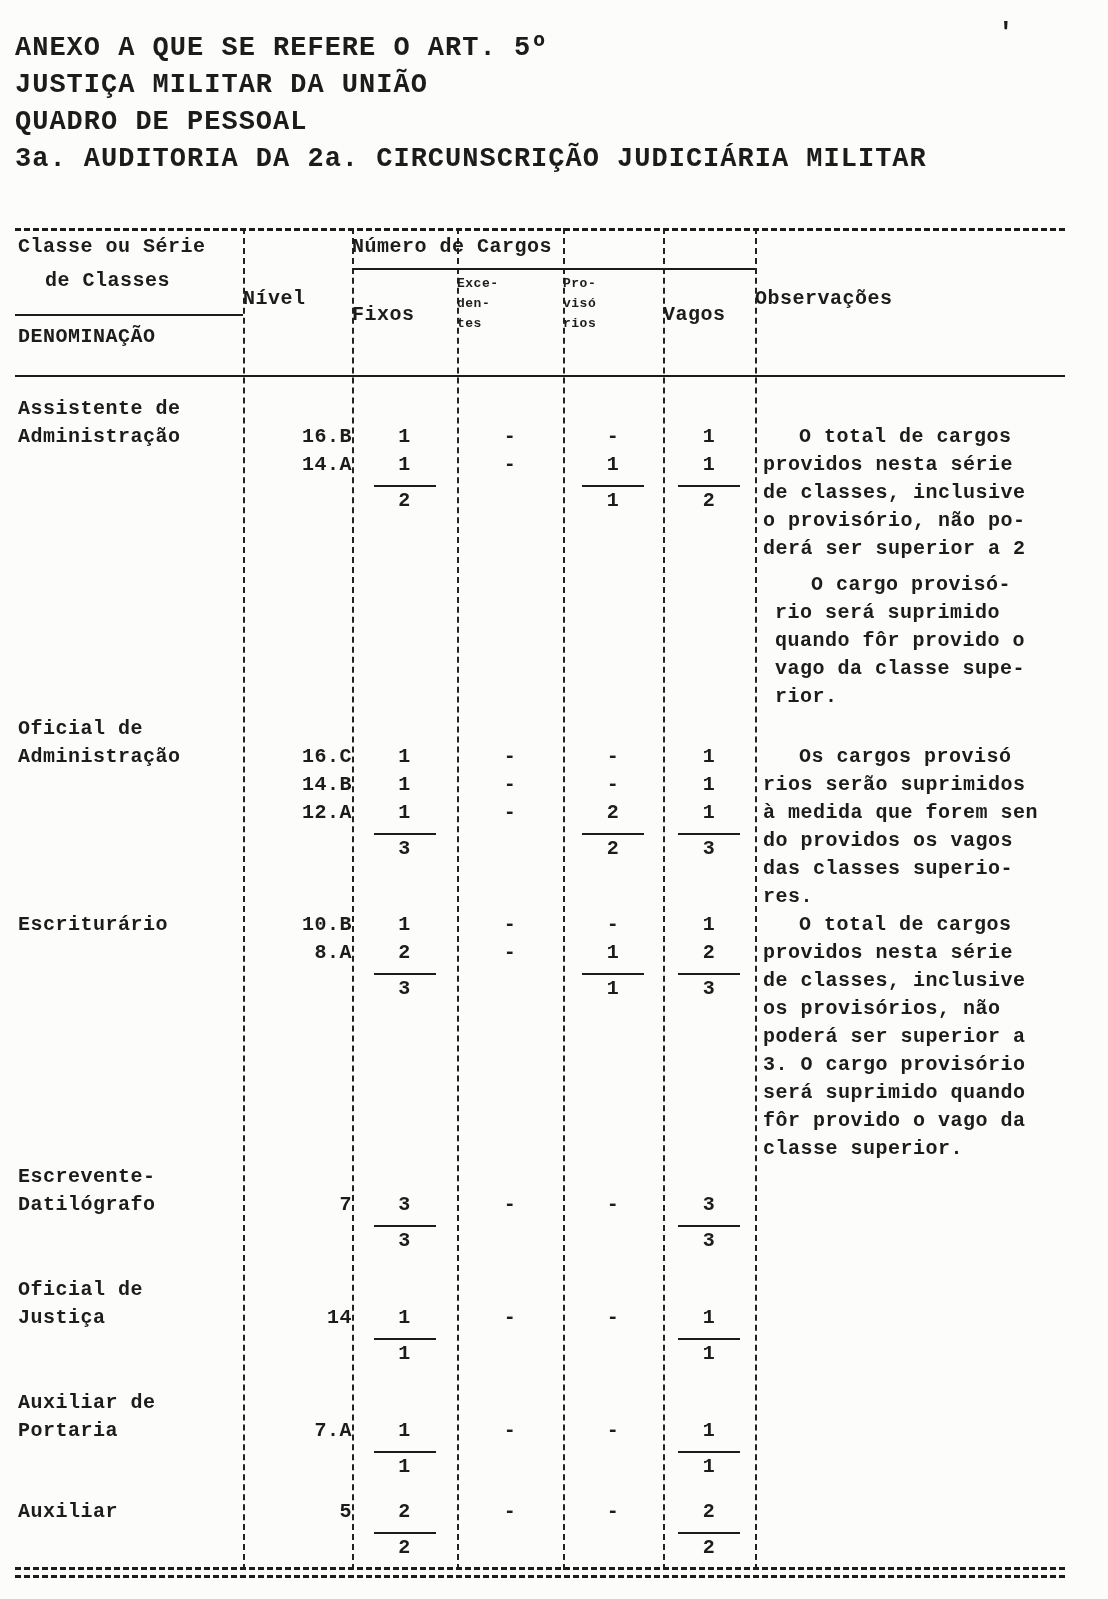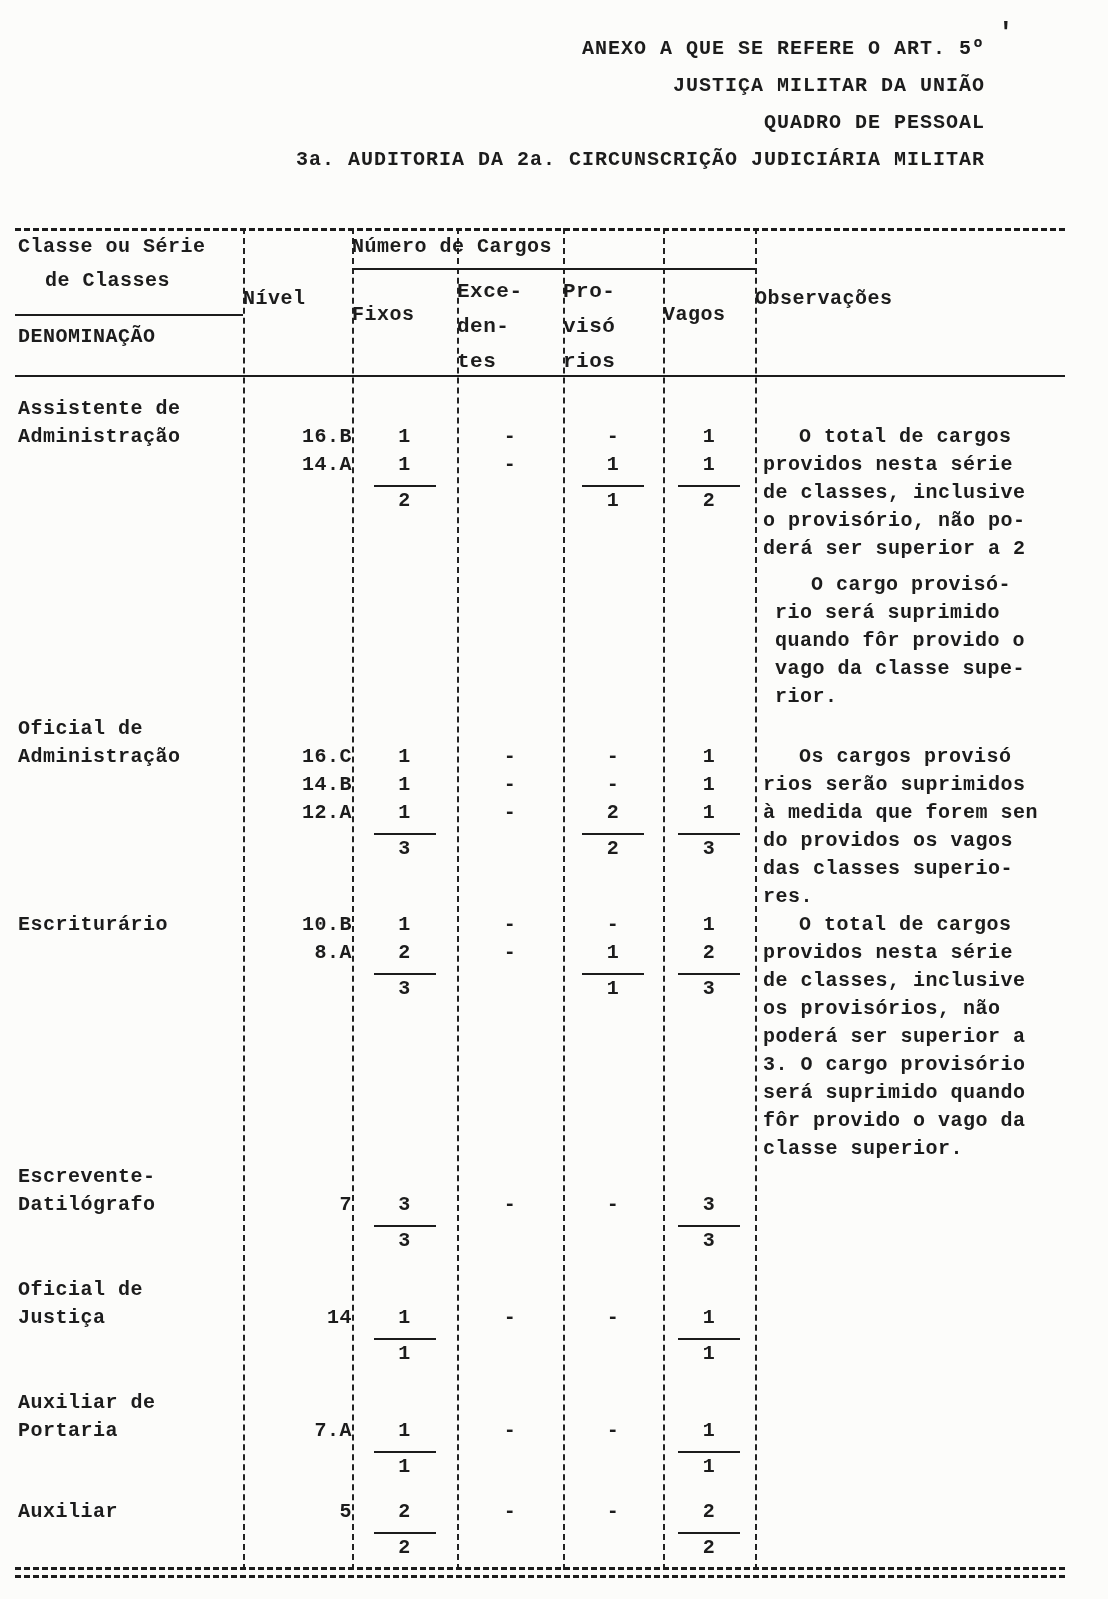--- a/index.html
+++ b/index.html
@@ -11,35 +11,35 @@
     background:#fcfcfa;
     color:#1c1c1c;
     font-family:"Liberation Mono","DejaVu Sans Mono",monospace;
     font-weight:700;
     font-size:20px;
     letter-spacing:0.5px;
     overflow:hidden;
   }
 
   
-  .titles { position:absolute; left:15px; top:30px; width:970px; text-align:right; font-size:20px; letter-spacing:1px; }
+  .titles { position:absolute; left:15px; top:30px; width:970px; text-align:left; font-size:27px; letter-spacing:1px; }
   .t { line-height:37px; white-space:nowrap; }
 
   .ink-mark { position:absolute; left:998px; top:18px; font-size:26px; }
 
   
   .tbl { position:absolute; left:15px; top:228px; width:1050px; height:1352px; }
   .vl { position:absolute; top:0; bottom:10px; width:0; border-left:2px dashed #222; }
   .hl { position:absolute; height:0; border-top:2px solid #1c1c1c; }
   .hl.dash { border-top:3px dashed #1c1c1c; }
 
   
   .hdr { position:absolute; line-height:30px; }
   .h-center { text-align:left; }
-  .stack { white-space:pre-line; line-height:35px; font-size:21px; }
+  .stack { white-space:pre-line; line-height:20px; font-size:13px; }
 
   
   .tbody { position:absolute; left:0; top:149px; width:1050px; padding-top:18px; }
   .sect { display:grid; grid-template-columns:228px 109px 105px 106px 100px 92px 310px; align-items:start; }
   .s0 { margin-bottom:4px; }
   .s3 { margin-bottom:21px; }
   .s4 { margin-bottom:21px; }
   .s5 { margin-bottom:17px; }
 
   .ln { height:28px; line-height:28px; }

